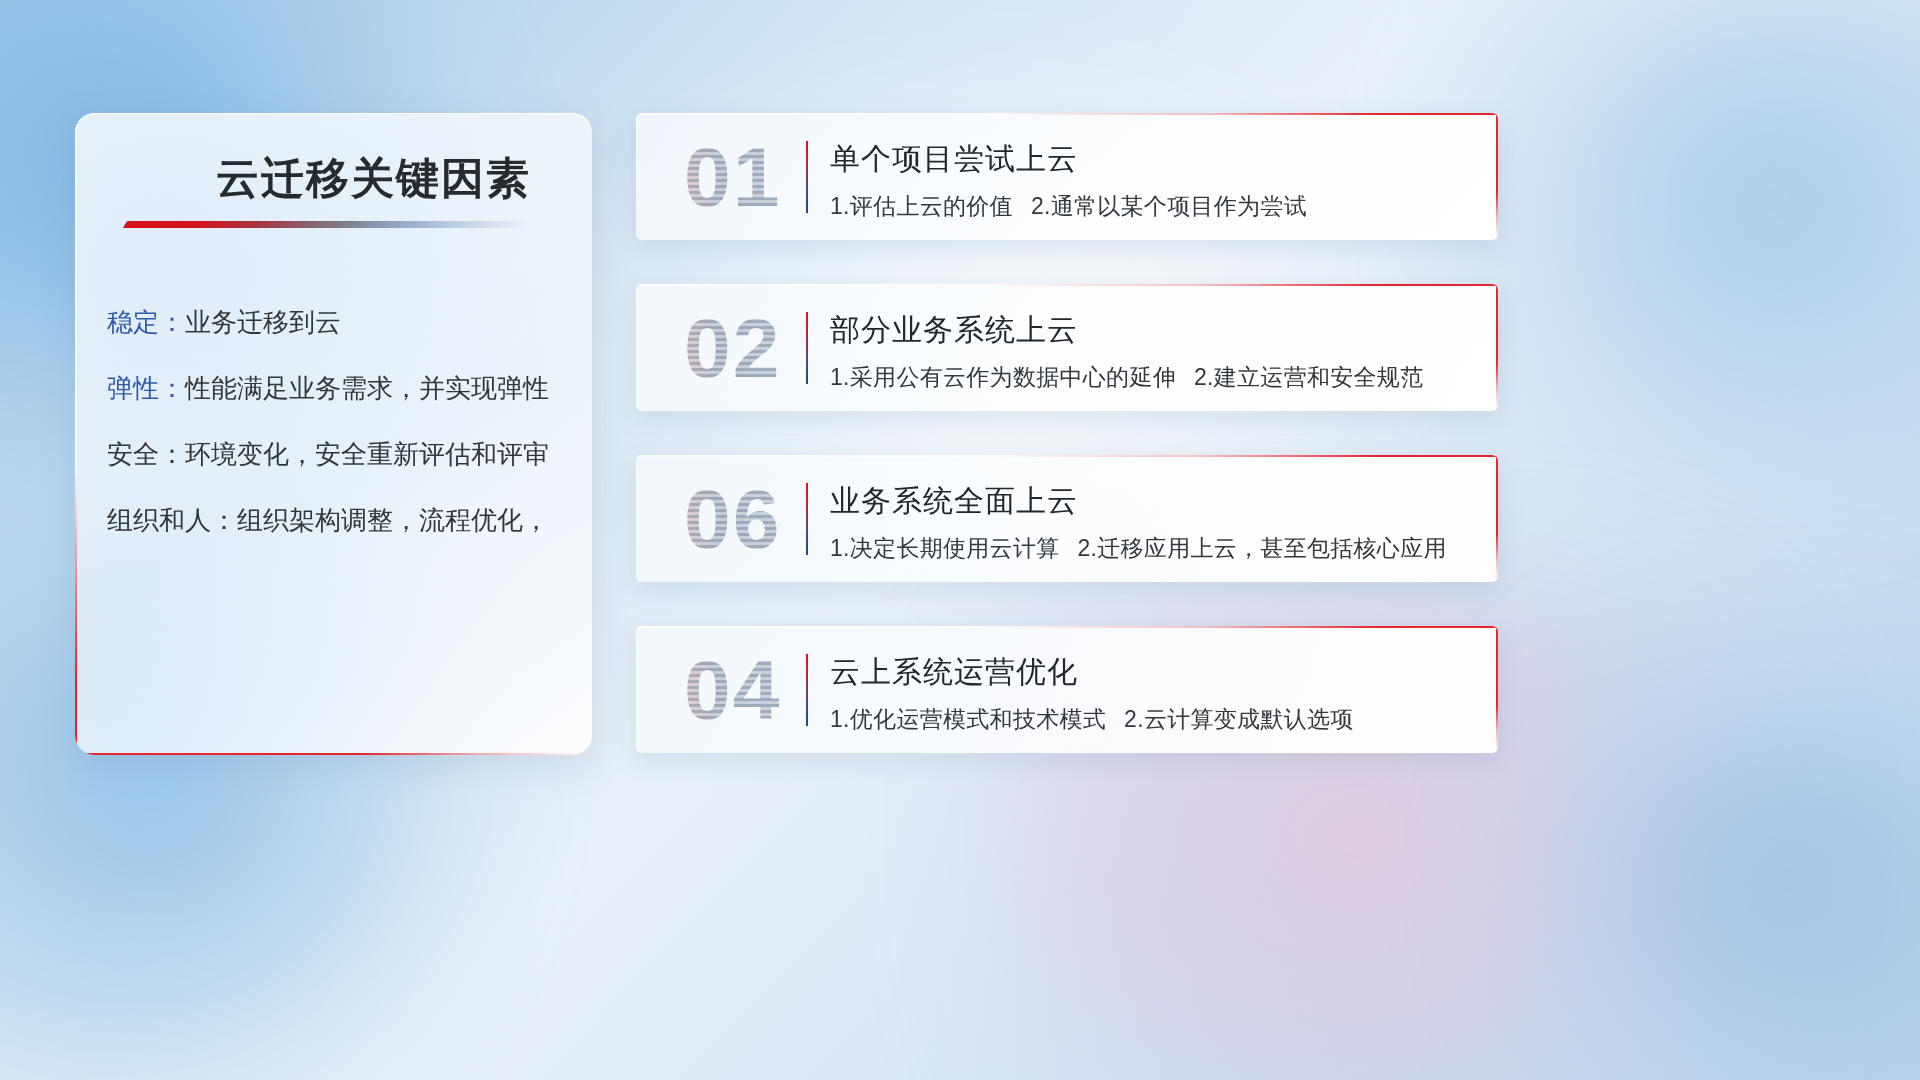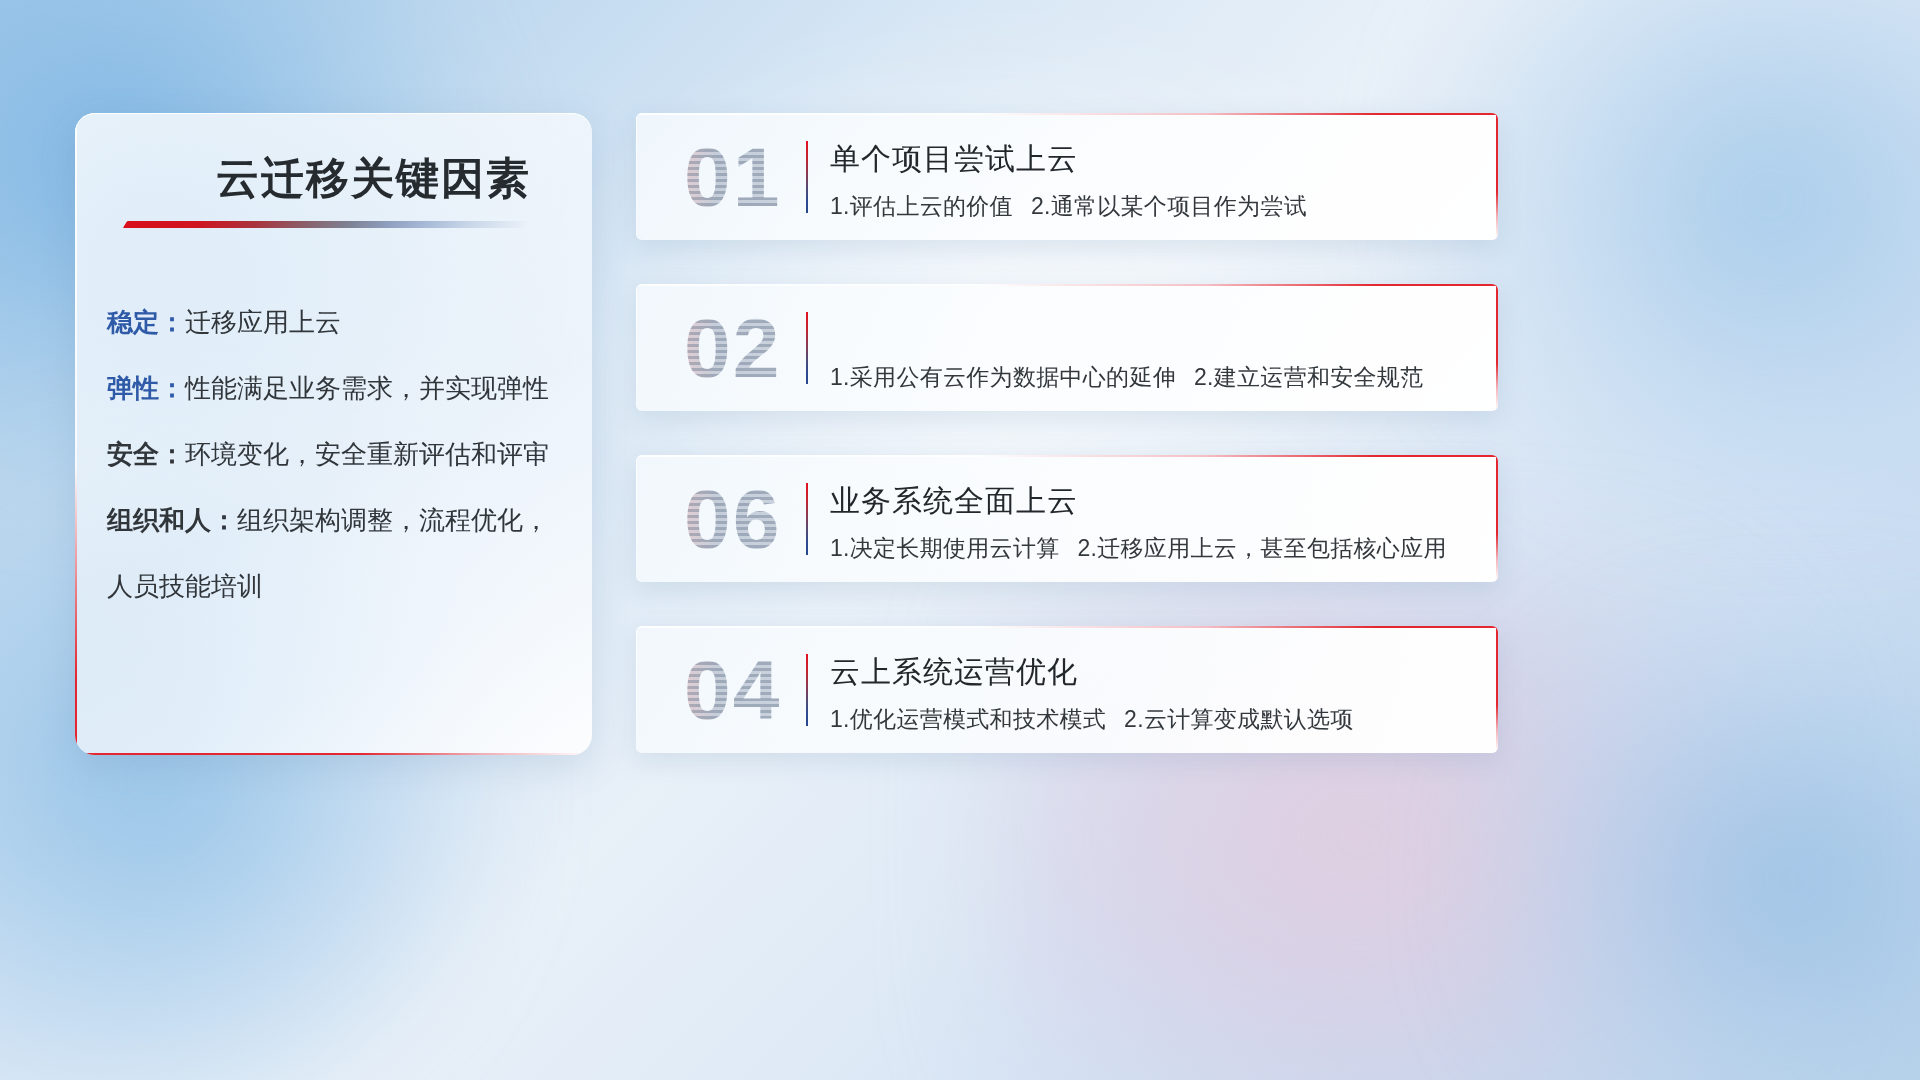--- a/index.html
+++ b/index.html
@@ -89,21 +89,21 @@
 
   #fact-list{
     position:absolute;left:32px;top:196px;right:24px;
   }
   .fact-row{
     font-size:26px;line-height:1;margin-bottom:40px;
     color:#31363b;white-space:nowrap;
     font-family:"Liberation Sans","DejaVu Sans",sans-serif;
   }
   .fact-row:last-child{margin-bottom:0;}
-  .fact-label{font-weight:bold;text-align:right;}
+  .fact-label{font-weight:normal;text-align:right;}
   .fact-label.accent{color:#2f5aa8;}
   .fact-label.plain{color:#31363b;}
   .fact-text{color:#31363b;}
 
   
   .card{
     position:absolute;left:636px;width:862px;height:127px;
     border-radius:6px;
     background:linear-gradient(118deg, rgba(244,249,253,.88) 0%, rgba(250,253,255,.86) 30%, rgba(253,254,255,.90) 58%, rgba(255,255,255,.96) 82%, rgba(255,255,255,.99) 100%);
     box-shadow:0 8px 26px rgba(95,130,170,.16);
@@ -176,53 +176,51 @@
 <div id="left-panel">
   <div id="left-panel-edge-top"></div>
   <div id="left-panel-edge-left"></div>
   <div id="left-panel-edge-bottom"></div>
 
   <div id="panel-title">云迁移关键因素</div>
   <div id="panel-title-rule"></div>
 
   <div id="fact-list">
     <div class="fact-row">
-      <span class="fact-label accent">稳定：</span><span class="fact-text">迁移应用上云</span>
+      <span class="fact-label accent">稳定：</span><span class="fact-text">业务迁移到云</span>
     </div>
     <div class="fact-row">
       <span class="fact-label accent">弹性：</span><span class="fact-text">性能满足业务需求，并实现弹性</span>
     </div>
     <div class="fact-row">
       <span class="fact-label plain">安全：</span><span class="fact-text">环境变化，安全重新评估和评审</span>
     </div>
     <div class="fact-row">
       <span class="fact-label plain">组织和人：</span><span class="fact-text">组织架构调整，流程优化，</span>
-    </div>
-    <div class="fact-row">
-      <span class="fact-text">人员技能培训</span>
     </div>
   </div>
 </div>
 
 <div class="card" style="top:113px">
   <div class="card-edge-top"></div>
   <div class="card-edge-right"></div>
   <div class="card-edge-left"></div>
   <div class="card-number">01</div>
   <div class="card-divider"></div>
   <div class="card-title">单个项目尝试上云</div>
   <div class="card-desc"><span>1.评估上云的价值</span><span class="gap"></span><span>2.通常以某个项目作为尝试</span></div>
 </div>
 
 <div class="card" style="top:284px">
   <div class="card-edge-top"></div>
   <div class="card-edge-right"></div>
   <div class="card-edge-left"></div>
   <div class="card-number">02</div>
   <div class="card-divider"></div>
+  <div class="card-title">部分业务系统上云</div>
   <div class="card-desc"><span>1.采用公有云作为数据中心的延伸</span><span class="gap"></span><span>2.建立运营和安全规范</span></div>
 </div>
 
 <div class="card" style="top:455px">
   <div class="card-edge-top"></div>
   <div class="card-edge-right"></div>
   <div class="card-edge-left"></div>
   <div class="card-number">06</div>
   <div class="card-divider"></div>
   <div class="card-title">业务系统全面上云</div>

